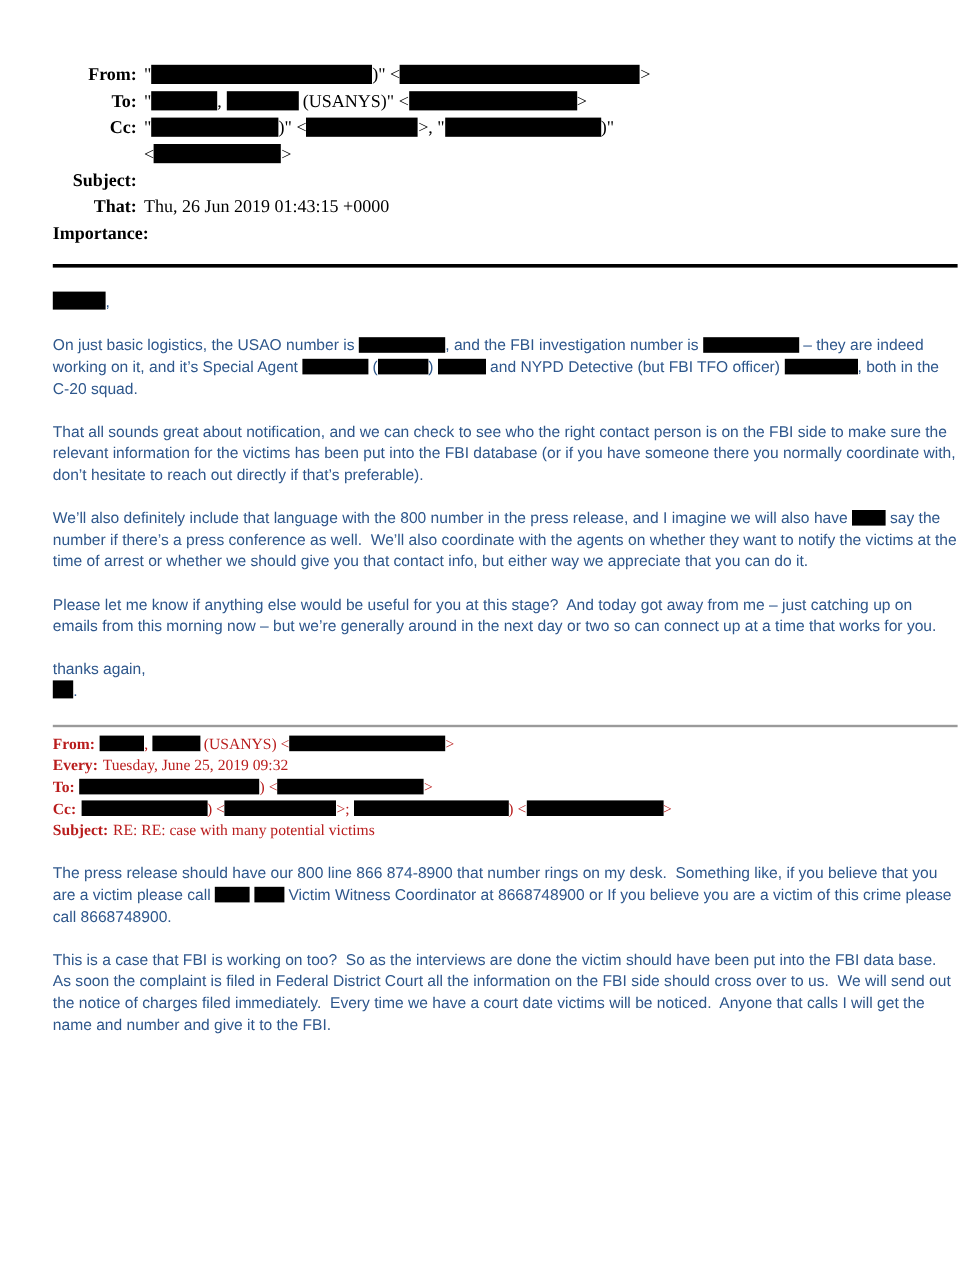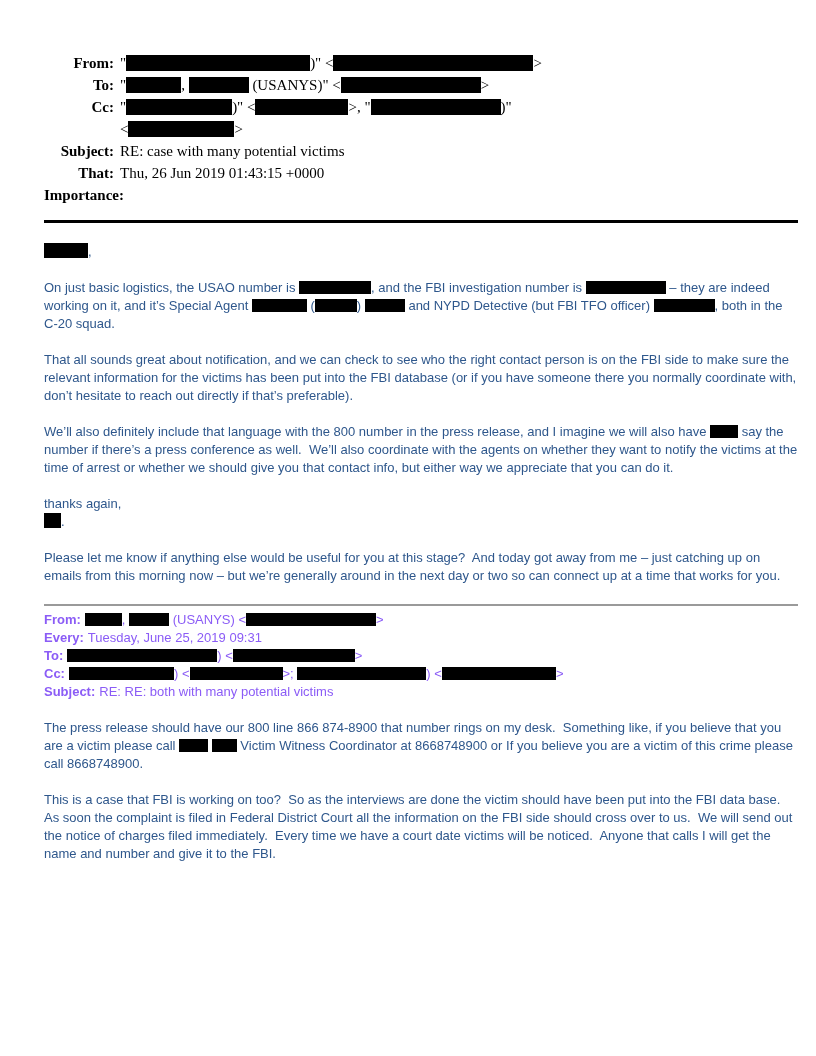--- a/index.html
+++ b/index.html
@@ -23,21 +23,21 @@
   
   .rule-thick { border: 0; border-top: 3px solid #000; margin: 14px 0 0 0; }
   .rule-thin  { border: 0; border-top: 2px solid #9a9a9a; margin: 19px 0 5px 0; }
 
   
   .body-text { font-size: 13px; line-height: 18px; color: #2E578C; }
   .para { margin: 18px 0 0 0; white-space: pre-wrap; }
   .greeting { margin-top: 20px; }
 
   
-  .q-hdr { font-size: 13px; line-height: 18px; color: #8b5cf6; }
+  .q-hdr { font-size: 13px; line-height: 18px; color: #b91c1c; font-family: Liberation Serif, serif; }
   .q-row { white-space: pre-wrap; }
   .q-label { font-weight: 700; margin-right: 4px; }
 </style>
 </head>
 <body>
 
 <div class="page">
 
   <div class="hdr">
     <div class="hdr-row">
@@ -47,50 +47,49 @@
     <div class="hdr-row">
       <span class="hdr-label">To:</span>
       <span class="hdr-value">"<span class="redaction" style="width: 55px;"></span>, <span class="redaction" style="width: 60px;"></span> (USANYS)" &lt;<span class="redaction" style="width: 140px;"></span>&gt;</span>
     </div>
     <div class="hdr-row">
       <span class="hdr-label">Cc:</span>
       <span class="hdr-value">"<span class="redaction" style="width: 106px;"></span>)" &lt;<span class="redaction" style="width: 93px;"></span>&gt;, "<span class="redaction" style="width: 130px;"></span>)"<br>&lt;<span class="redaction" style="width: 106px;"></span>&gt;</span>
     </div>
     <div class="hdr-row">
       <span class="hdr-label">Subject:</span>
-      <span class="hdr-value">RE: case with many potential victims</span>
     </div>
     <div class="hdr-row">
       <span class="hdr-label">That:</span>
       <span class="hdr-value">Thu, 26 Jun 2019 01:43:15 +0000</span>
     </div>
     <div class="hdr-row">
       <span class="hdr-label">Importance:</span>
     </div>
   </div>
 
   <hr class="rule-thick">
 
   <div class="body-text">
     <div class="para greeting"><span class="redaction" style="width: 44px; height: 15px;"></span>,</div>
     <div class="para">On just basic logistics, the USAO number is <span class="redaction" style="width: 72px;"></span>, and the FBI investigation number is <span class="redaction" style="width: 80px;"></span> – they are indeed working on it, and it’s Special Agent <span class="redaction" style="width: 55px;"></span> (<span class="redaction" style="width: 42px;"></span>) <span class="redaction" style="width: 40px;"></span> and NYPD Detective (but FBI TFO officer) <span class="redaction" style="width: 61px;"></span>, both in the C-20 squad.</div>
     <div class="para">That all sounds great about notification, and we can check to see who the right contact person is on the FBI side to make sure the relevant information for the victims has been put into the FBI database (or if you have someone there you normally coordinate with, don’t hesitate to reach out directly if that’s preferable).</div>
     <div class="para">We’ll also definitely include that language with the 800 number in the press release, and I imagine we will also have <span class="redaction" style="width: 28px;"></span> say the number if there’s a press conference as well.  We’ll also coordinate with the agents on whether they want to notify the victims at the time of arrest or whether we should give you that contact info, but either way we appreciate that you can do it.</div>
+    <div class="para">Please let me know if anything else would be useful for you at this stage?  And today got away from me – just catching up on emails from this morning now – but we’re generally around in the next day or two so can connect up at a time that works for you.</div>
     <div class="para">thanks again,<br><span class="redaction" style="width: 17px; height: 15px;"></span>.</div>
-    <div class="para">Please let me know if anything else would be useful for you at this stage?  And today got away from me – just catching up on emails from this morning now – but we’re generally around in the next day or two so can connect up at a time that works for you.</div>
   </div>
 
   <hr class="rule-thin">
 
   <div class="q-hdr">
     <div class="q-row"><span class="q-label">From:</span><span><span class="redaction" style="width: 37px;"></span>, <span class="redaction" style="width: 40px;"></span> (USANYS) &lt;<span class="redaction" style="width: 130px;"></span>&gt;</span></div>
-    <div class="q-row"><span class="q-label">Every:</span><span>Tuesday, June 25, 2019 09:31</span></div>
+    <div class="q-row"><span class="q-label">Every:</span><span>Tuesday, June 25, 2019 09:32</span></div>
     <div class="q-row"><span class="q-label">To:</span><span><span class="redaction" style="width: 150px;"></span>) &lt;<span class="redaction" style="width: 122px;"></span>&gt;</span></div>
     <div class="q-row"><span class="q-label">Cc:</span><span><span class="redaction" style="width: 105px;"></span>) &lt;<span class="redaction" style="width: 93px;"></span>&gt;; <span class="redaction" style="width: 129px;"></span>) &lt;<span class="redaction" style="width: 114px;"></span>&gt;</span></div>
-    <div class="q-row"><span class="q-label">Subject:</span><span>RE: RE: both with many potential victims</span></div>
+    <div class="q-row"><span class="q-label">Subject:</span><span>RE: RE: case with many potential victims</span></div>
   </div>
 
   <div class="body-text">
     <div class="para">The press release should have our 800 line 866 874-8900 that number rings on my desk.  Something like, if you believe that you are a victim please call <span class="redaction" style="width: 29px;"></span> <span class="redaction" style="width: 25px;"></span> Victim Witness Coordinator at 8668748900 or If you believe you are a victim of this crime please call 8668748900.</div>
     <div class="para">This is a case that FBI is working on too?  So as the interviews are done the victim should have been put into the FBI data base.  As soon the complaint is filed in Federal District Court all the information on the FBI side should cross over to us.  We will send out the notice of charges filed immediately.  Every time we have a court date victims will be noticed.  Anyone that calls I will get the name and number and give it to the FBI.</div>
   </div>
 
 </div>
 
 </body></html>

